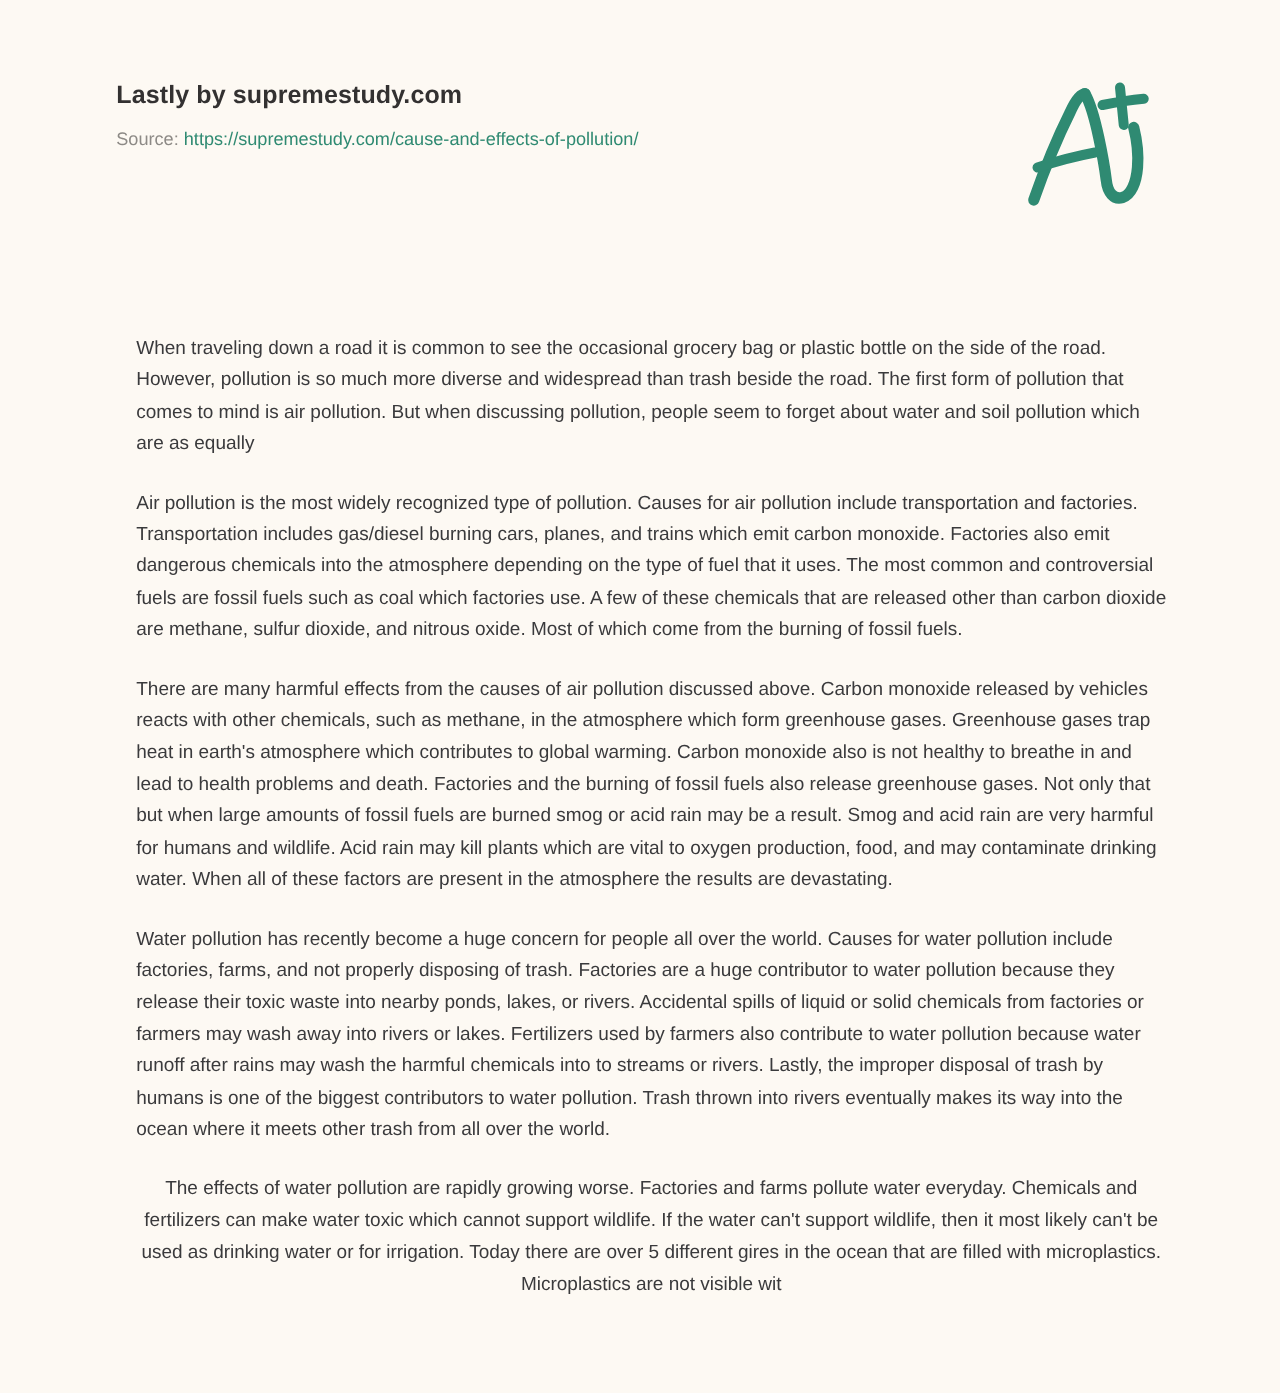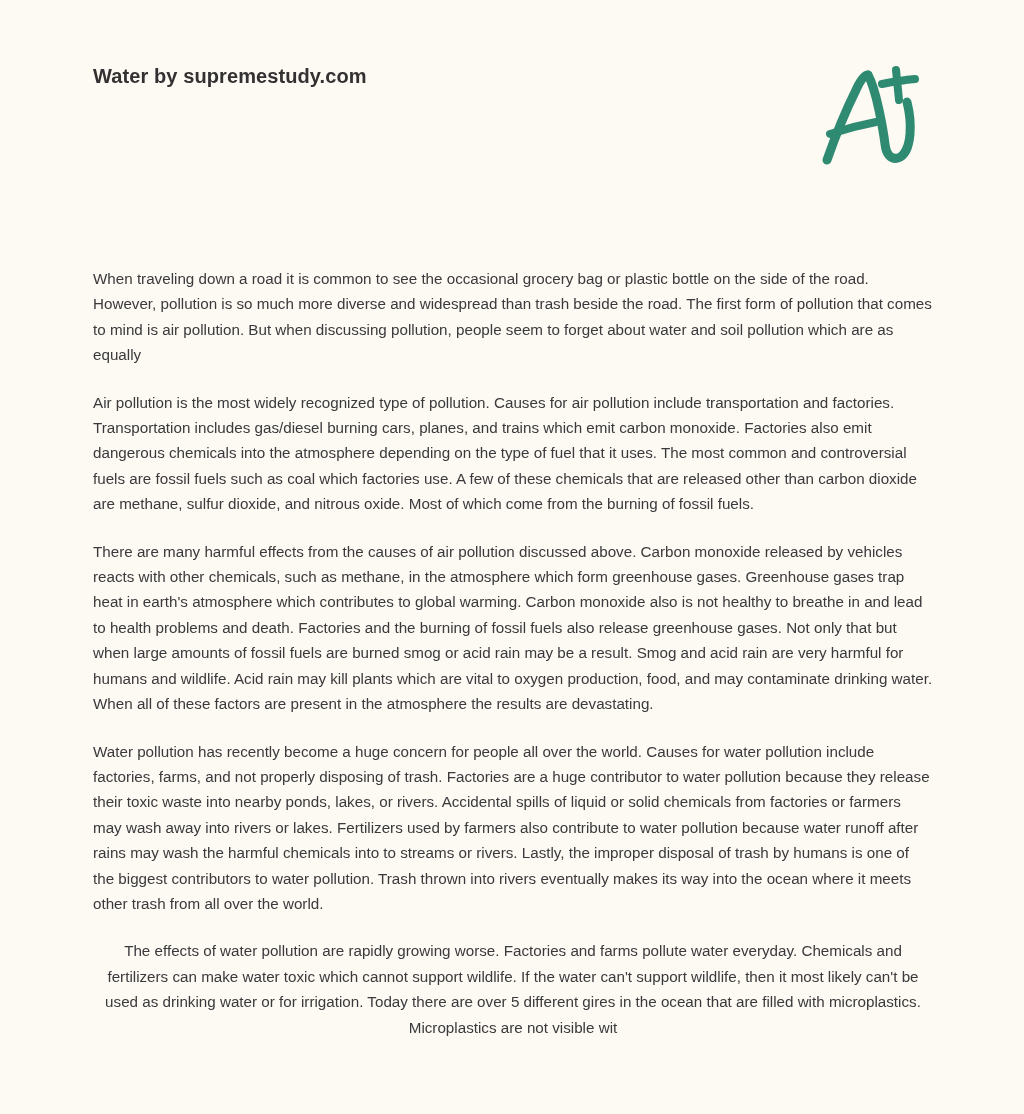--- a/index.html
+++ b/index.html
@@ -85,38 +85,42 @@
     color: #16161a;
     letter-spacing: -0.2px;
     line-height: 1.25;
   }
 
   .body-copy {
     padding-top: 22px;
   }
 
   .body-copy p {
-    margin: 0 0 22px 0;
+    margin: 0 0 22px 16px;
     font-size: 15.2px;
     line-height: 25.4px;
     color: #3a3a3c;
     text-align: left;
   }
   .body-copy p:last-child {
     margin-bottom: 0;
     text-align: center;
   }
 </style>
 </head>
 <body>
 
 <div class="page">
 
   <div class="header">
-    <div class="brand-line">Water by supremestudy.com</div>
+    <div class="brand-line">Lastly by supremestudy.com</div>
+    <div class="source-line">
+      <span class="source-label">Source:</span>
+      <span class="source-url">https://supremestudy.com/cause-and-effects-of-pollution/</span>
+    </div>
   </div>
 
   <div class="logo">
     <svg viewBox="0 0 116 108" xmlns="http://www.w3.org/2000/svg">
       <g fill="none" stroke="#2f8a72" stroke-linecap="round" stroke-linejoin="round">
 
         <path d="M15 98 C 22 78, 34 48, 44 28 C 48 19, 52 13, 56 13" stroke-width="9"></path>
 
         <path d="M56 13 C 60 20, 64 34, 67 48 C 70 62, 72 74, 73 82
                  C 74 92, 79 98, 86 96 C 93 94, 97 84, 98 72

